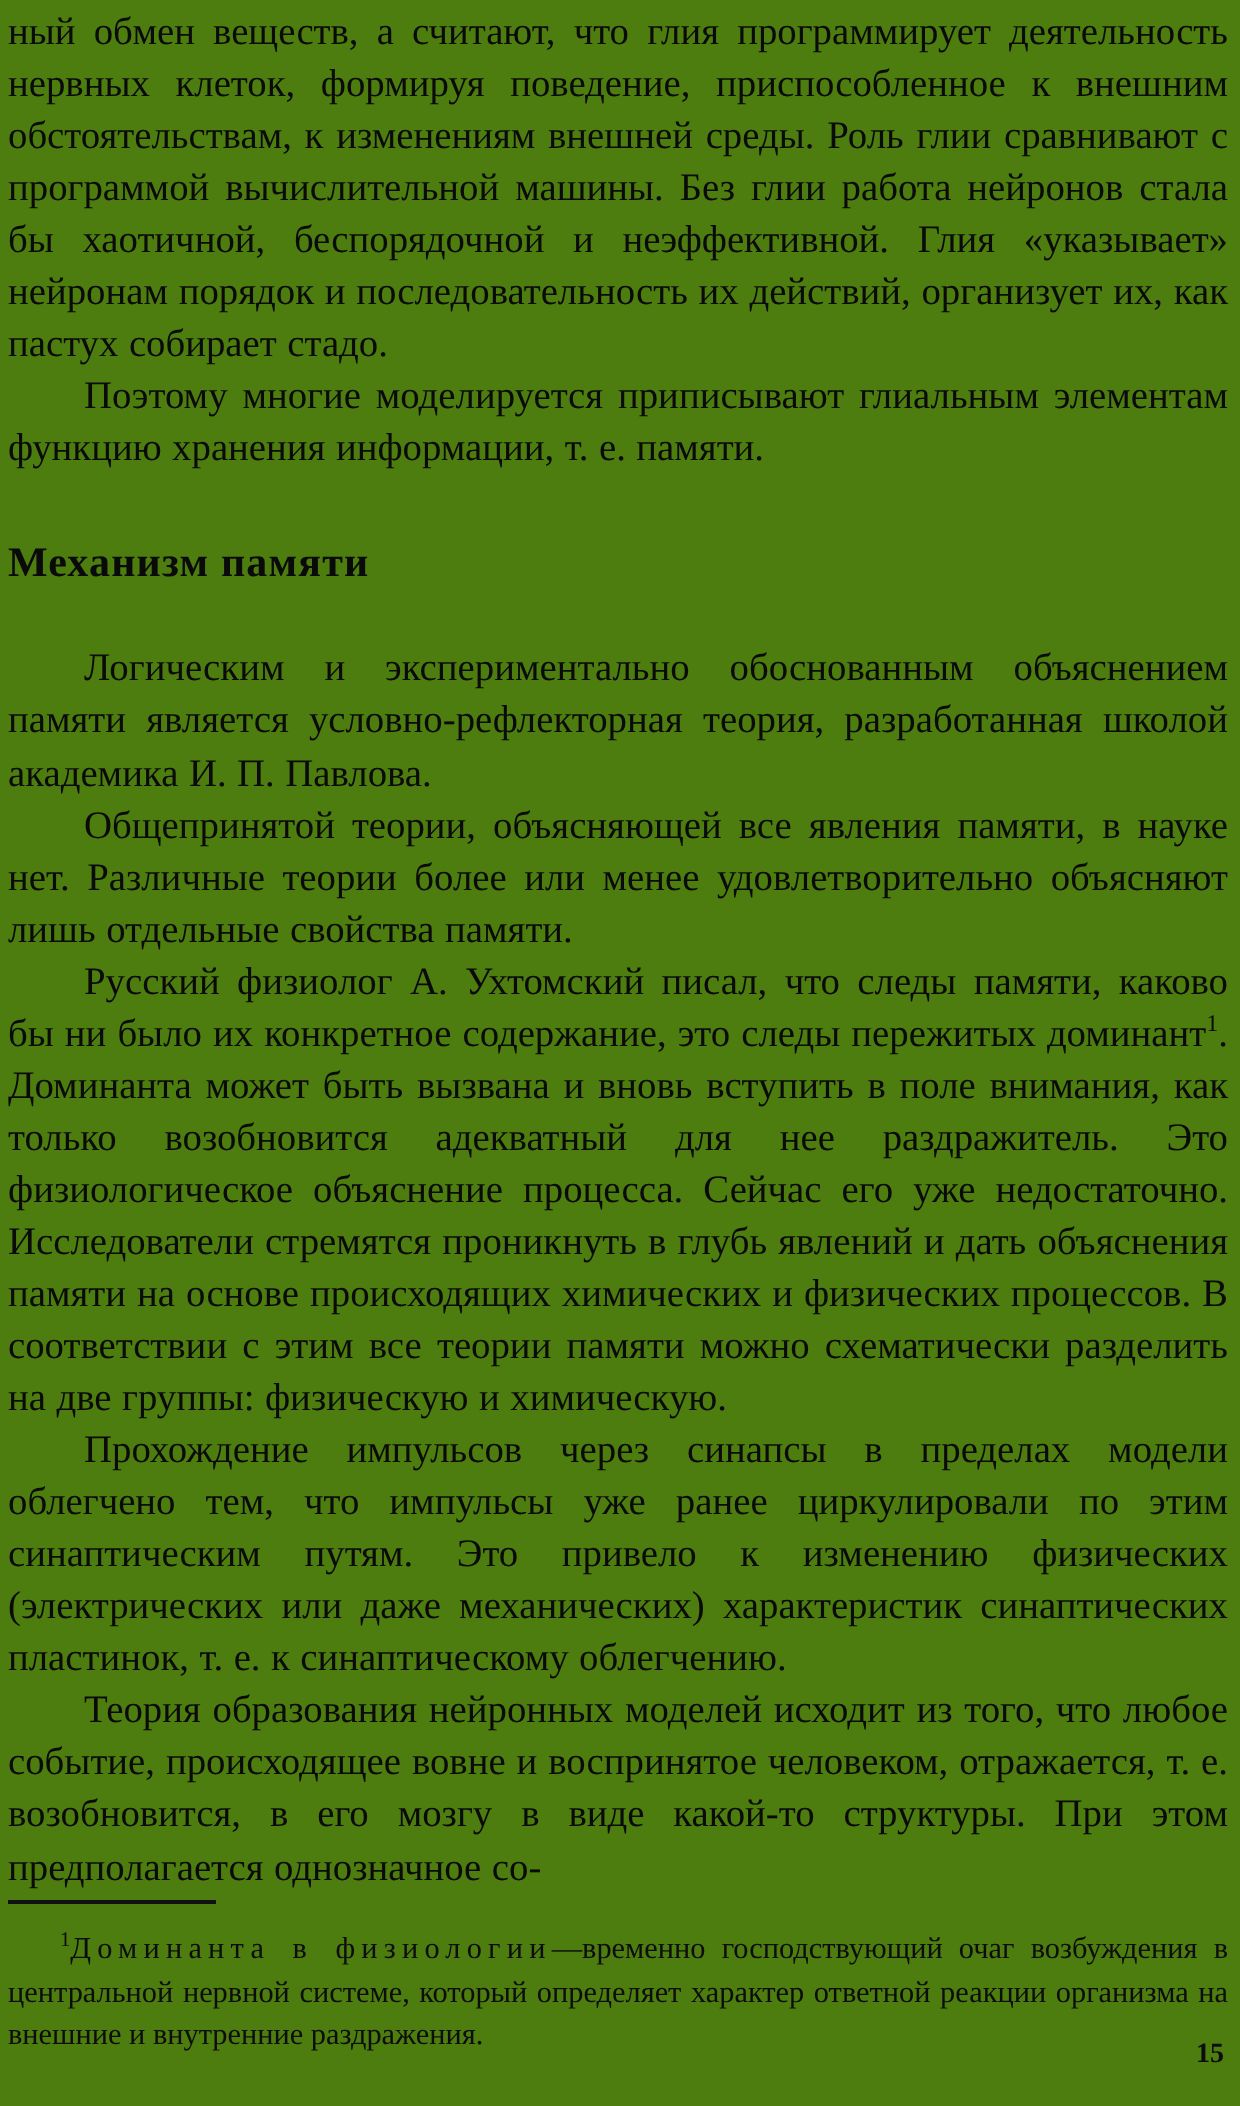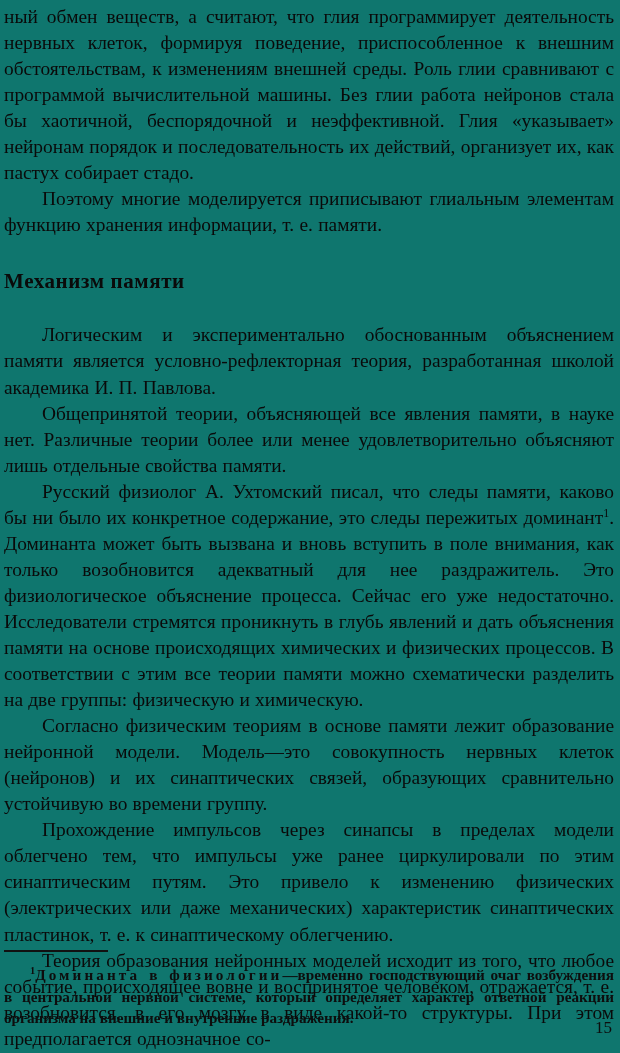--- a/index.html
+++ b/index.html
@@ -9,21 +9,21 @@
     background: #ffffff;
   }
   body {
     font-family: "Liberation Serif", "DejaVu Serif", serif;
     color: #000000;
   }
   #page {
     position: relative;
     width: 620px;
     height: 1053px;
-    background: #0f766e;
+    background: #4d7c0f;
     overflow: hidden;
     box-sizing: border-box;
   }
 
   
   #body-text {
     position: absolute;
     left: 4px;
     top: 4px;
     width: 610px;
@@ -62,21 +62,20 @@
     vertical-align: super;
     line-height: 0;
   }
 
   
   #footnote-block {
     position: absolute;
     left: 4px;
     top: 950px;
     width: 610px;
-    font-weight: bold;
   }
   #footnote-rule {
     width: 104px;
     height: 2px;
     background: #111111;
     margin: 0 0 12px 0;
   }
   #footnote-text {
     margin: 0;
     font-size: 15.2px;
@@ -93,23 +92,24 @@
   }
   .spaced {
     letter-spacing: 3.1px;
   }
 
   
   #page-number {
     position: absolute;
     right: 8px;
     top: 1018px;
-    font-size: 17px;
+    font-size: 14px;
     line-height: 20px;
     color: #0d0d0d;
+    font-weight: bold;
   }
 </style>
 </head>
 <body>
 
 <div id="page">
 
   <div id="body-text">
 
     <p class="para cont">ный обмен веществ, а считают, что глия программирует деятельность нервных клеток, формируя поведение, приспособленное к внешним обстоятельствам, к изменениям внешней среды. Роль глии сравнивают с программой вычислительной машины. Без глии работа нейронов стала бы хаотичной, беспорядочной и неэффективной. Глия «указывает» нейронам порядок и последовательность их действий, организует их, как пастух собирает стадо.</p>
@@ -117,21 +117,20 @@
     <p class="para">Поэтому многие моделируется  приписывают глиальным элементам функцию хранения информации, т. е. памяти.</p>
 
     <h2 id="section-heading">Механизм памяти</h2>
 
     <p class="para">Логическим и экспериментально обоснованным объяснением памяти является условно-рефлекторная  теория, разработанная школой академика И. П. Павлова.</p>
 
     <p class="para">Общепринятой теории, объясняющей все явления памяти, в науке нет. Различные теории более или менее удовлетворительно объясняют лишь отдельные свойства памяти.</p>
 
     <p class="para"><span>Русский физиолог А. Ухтомский писал, что следы памяти, каково бы ни было  их  конкретное содержание, это следы пережитых доминант</span><sup class="fnref">1</sup><span>. Доминанта  может  быть  вызвана и вновь вступить в поле внимания, как только возобновится адекватный для нее раздражитель. Это физиологическое объяснение процесса. Сейчас его уже недостаточно.  Исследователи стремятся проникнуть в глубь явлений и дать объяснения памяти на основе происходящих химических и физических процессов. В соответствии с этим все теории памяти можно схематически разделить на две группы: физическую и химическую.</span></p>
 
-    <p class="para">Согласно физическим теориям в основе памяти лежит образование нейронной модели. Модель—это совокупность нервных клеток (нейронов) и их синаптических  связей, образующих сравнительно устойчивую во времени группу.</p>
 
     <p class="para">Прохождение импульсов через синапсы в пределах модели облегчено тем, что  импульсы уже  ранее  циркулировали по этим синаптическим путям. Это привело к изменению физических (электрических или даже механических)  характеристик синаптических пластинок, т. е. к синаптическому облегчению.</p>
 
     <p class="para">Теория образования нейронных моделей исходит из того, что любое событие, происходящее вовне и воспринятое человеком, отражается, т. е. возобновится, в его мозгу в виде какой-то структуры. При этом предполагается однозначное со-</p>
 
   </div>
 
   <div id="footnote-block">
     <div id="footnote-rule"></div>
     <p id="footnote-text"><span class="fnmark">1</span><span class="spaced">Доминанта в физиологии</span><span>—</span><span>временно господствующий очаг возбуждения в центральной нервной системе, который определяет характер ответной реакции организма на внешние и внутренние раздражения.</span></p>

